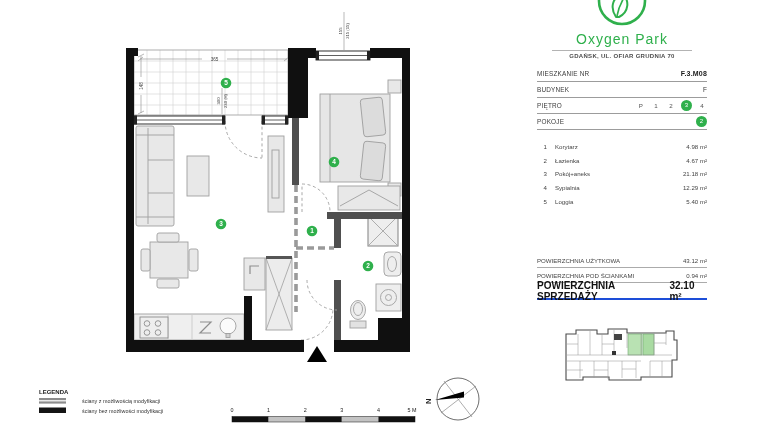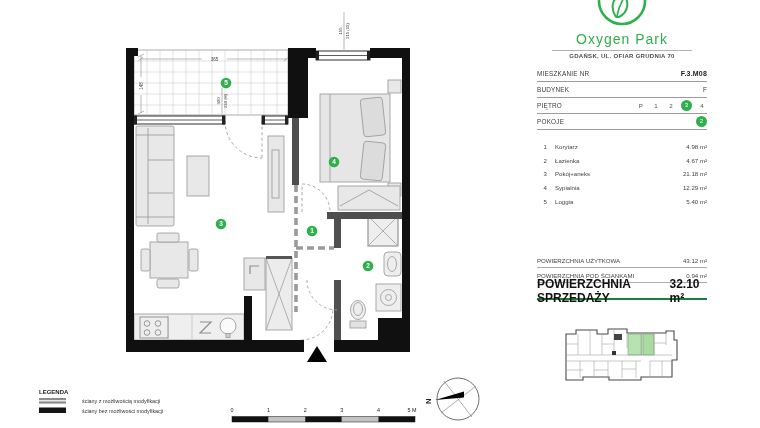--- a/index.html
+++ b/index.html
@@ -22,21 +22,21 @@
   .floor{min-width:10px;text-align:center;}
   .floor.active,.badge{background:#2fb04c;color:#fff;width:11px;height:11px;line-height:11px;
          border-radius:50%;font-size:6px;text-align:center;min-width:11px;}
   .room-list{position:absolute;top:140px;left:2px;right:2px;}
   .room-row{display:flex;align-items:center;height:13.6px;font-size:6.1px;color:#444;}
   .room-no{width:10px;text-align:right;margin-right:8px;}
   .room-name{flex:1;}
   .area-table{position:absolute;top:253px;left:2px;right:2px;}
   .a-row{display:flex;justify-content:space-between;align-items:center;height:14px;
          font-size:6.1px;color:#444;border-bottom:1px solid #ababab;}
-  .a-row.total{font-size:12px;font-weight:bold;color:#111;height:15px;border-bottom:2px solid #15803d;}
+  .a-row.total{font-size:10px;font-weight:bold;color:#111;height:15px;border-bottom:2px solid #1d4ed8;}
 </style>
 </head>
 <body>
 
 <div id="stage">
 
   <svg id="plan-svg" width="760" height="428" viewBox="0 0 760 428">
 
     <g>
       <rect x="134" y="50" width="154" height="66" fill="#ffffff" stroke="none"></rect>

